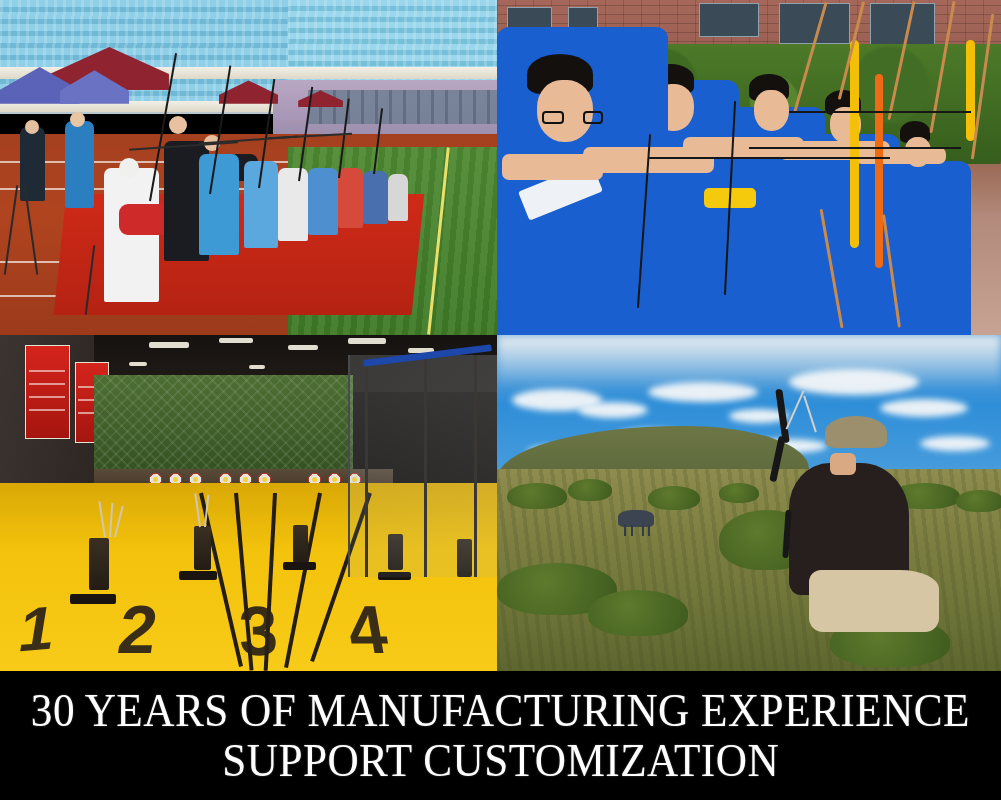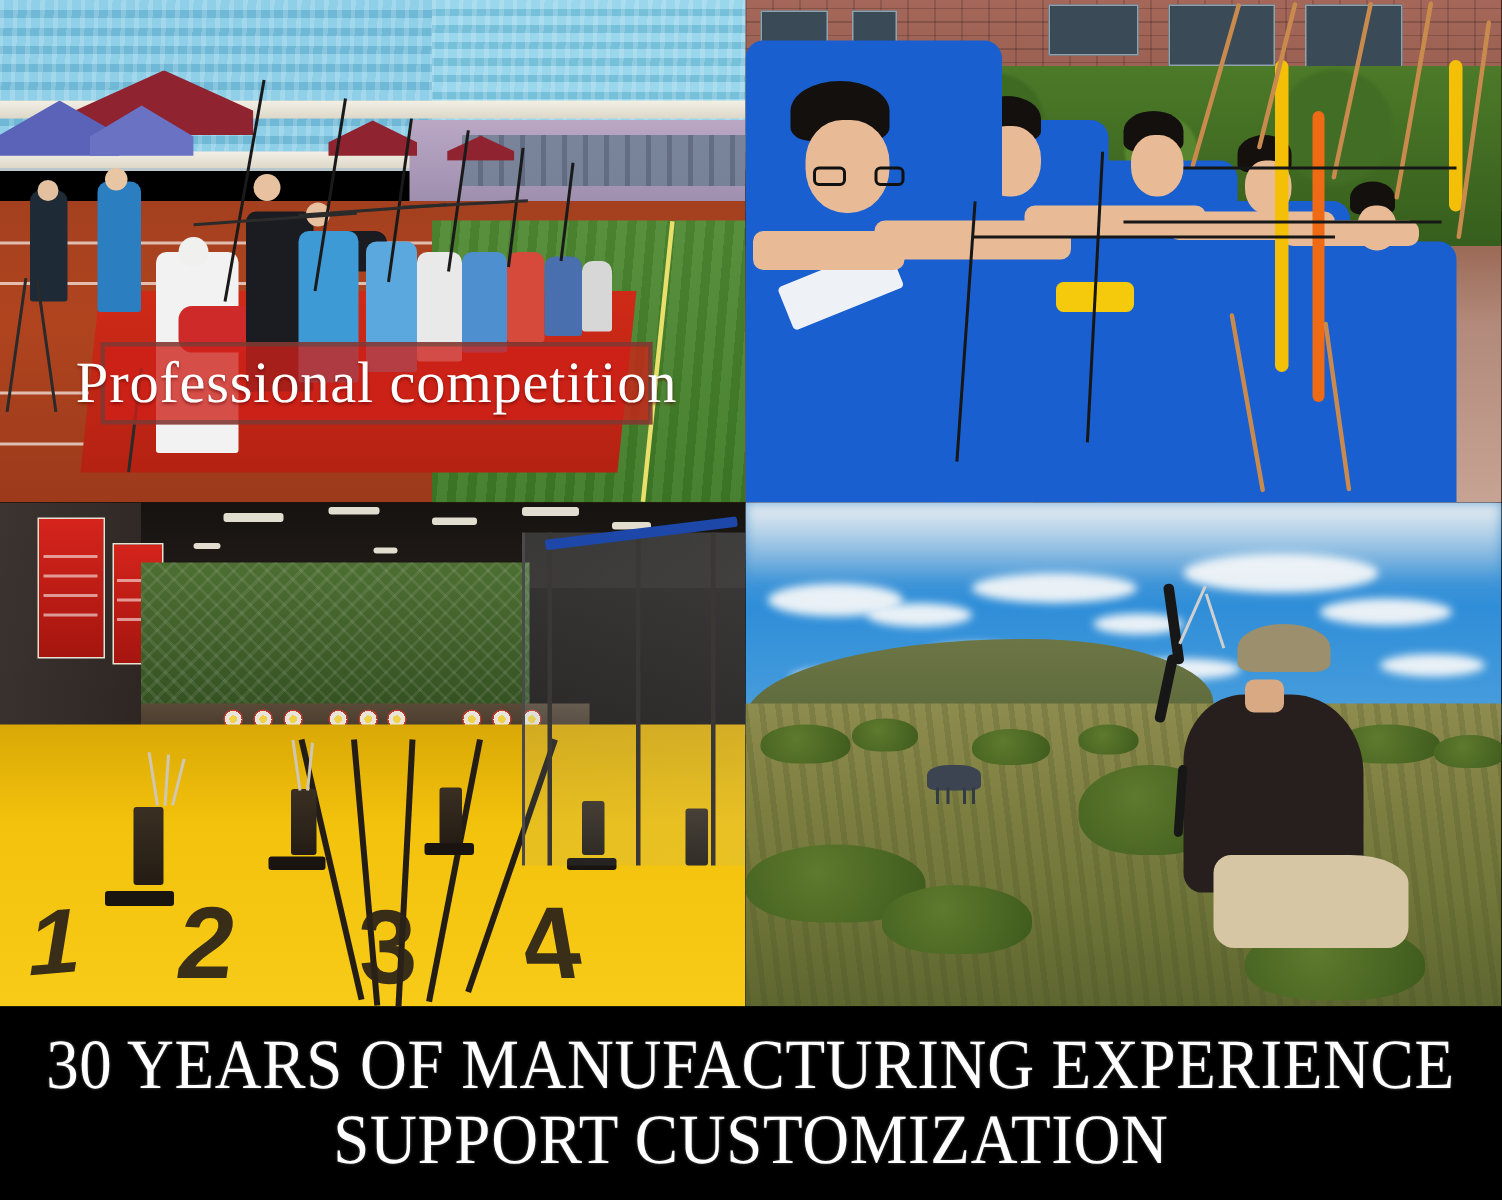--- a/index.html
+++ b/index.html
@@ -252,21 +252,20 @@
       <div class="p1-bow" style="left:60%;bottom:46%;height:95px;transform:rotate(8deg);"></div>
       <div class="p1-bow" style="left:68%;bottom:47%;height:80px;transform:rotate(7deg);"></div>
       <div class="p1-bow" style="left:75%;bottom:48%;height:66px;transform:rotate(7deg);"></div>
       <div class="p1-arrow" style="left:26%;bottom:56%;width:22%;transform:rotate(-4deg);"></div>
       <div class="p1-arrow" style="left:40%;bottom:58%;width:20%;transform:rotate(-4deg);"></div>
       <div class="p1-arrow" style="left:54%;bottom:59%;width:17%;transform:rotate(-3deg);"></div>
       <div class="p1-tripod" style="left:2%;bottom:18%;height:90px;transform:rotate(8deg);"></div>
       <div class="p1-tripod" style="left:6%;bottom:18%;height:90px;transform:rotate(-8deg);"></div>
       <div class="p1-tripod" style="left:18%;bottom:6%;height:70px;transform:rotate(7deg);"></div>
     </div>
-    <div class="caption cap-red" id="cap-pro">Professional competition</div>
   </div>
 
   <div class="panel">
     <div class="scene">
       <div class="p2-bg"></div>
       <div class="p2-bricks"></div>
       <div class="p2-win" style="left:2%;top:2%;width:9%;height:13%;"></div>
       <div class="p2-win" style="left:14%;top:2%;width:6%;height:11%;"></div>
       <div class="p2-win" style="left:40%;top:1%;width:12%;height:10%;"></div>
       <div class="p2-win" style="left:56%;top:1%;width:14%;height:12%;"></div>

